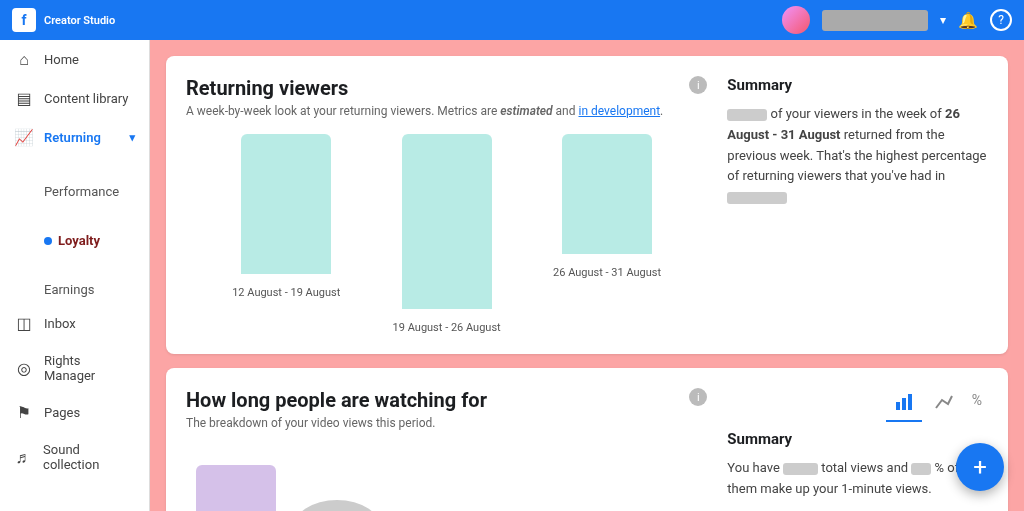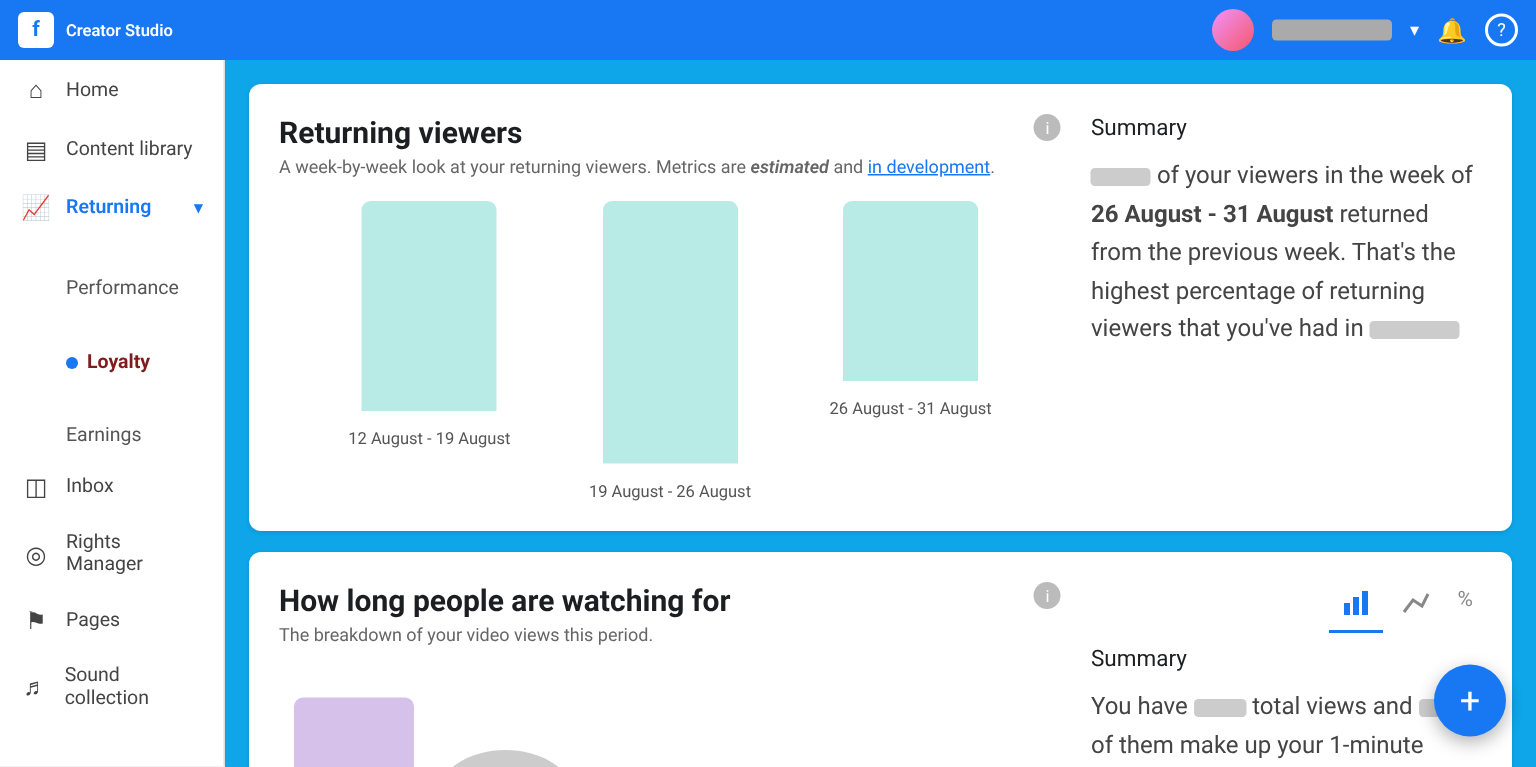--- a/index.html
+++ b/index.html
@@ -14,21 +14,21 @@
       padding: 0 12px;
       justify-content: space-between;
       flex-shrink: 0;
     }
     .topbar-left { display: flex; align-items: center; gap: 8px; }
     .fb-logo { width: 24px; height: 24px; background: white; border-radius: 4px; display: flex; align-items: center; justify-content: center; font-weight: bold; color: #1877f2; font-size: 14px; }
     .topbar-title { color: white; font-size: 11px; font-weight: 600; }
     .topbar-right { display: flex; align-items: center; gap: 12px; }
     .avatar { width: 28px; height: 28px; border-radius: 50%; background: #ccc; overflow: hidden; }
     .avatar-gradient { width: 100%; height: 100%; background: linear-gradient(135deg, #f093fb, #f5576c); }
-    .topbar-name { color: white; font-size: 12px; }
+    .topbar-name { color: white; font-size: 18px; }
     .topbar-icon { color: white; font-size: 16px; cursor: pointer; }
 
     
     .layout { display: flex; flex: 1; overflow: hidden; }
 
     
     .sidebar {
       width: 150px;
       background: white;
       border-right: 1px solid #ddd;
@@ -55,21 +55,21 @@
       padding: 7px 14px 7px 0;
       font-size: 13px;
       color: #555;
       cursor: pointer;
       margin-top: 20px;
     }
     .sidebar-sub-item.active { color: #7f1d1d; font-weight: 700; display: flex; align-items: center; gap: 6px; }
     .dot { width: 8px; height: 8px; border-radius: 50%; background: #1877f2; display: inline-block; }
 
     
-    .main { flex: 1; overflow-y: auto; padding: 16px; background: #0ea5e9; display: flex; flex-direction: column; gap: 14px; }
+    .main { flex: 1; overflow-y: auto; padding: 16px; background: #fca5a5; display: flex; flex-direction: column; gap: 14px; }
 
     
     .card { background: white; border-radius: 8px; padding: 20px; box-shadow: 0 1px 3px rgba(0,0,0,0.1); }
 
     .card-title { font-size: 20px; font-weight: 700; color: #1c1e21; margin-bottom: 4px; }
     .card-subtitle { font-size: 12px; color: #666; margin-bottom: 16px; }
     .card-subtitle em { font-style: italic; font-weight: 600; }
     .card-subtitle .dev { color: #1877f2; text-decoration: underline; }
 
     
@@ -85,22 +85,22 @@
     
     .info-icon { width: 18px; height: 18px; border-radius: 50%; background: #bbb; color: white; font-size: 11px; display: flex; align-items: center; justify-content: center; cursor: pointer; flex-shrink: 0; }
 
     
     .card-header { display: flex; justify-content: space-between; align-items: flex-start; }
 
     
     .card-body { display: flex; gap: 20px; }
     .chart-section { flex: 2; }
     .summary-section { flex: 1; min-width: 180px; }
-    .summary-title { font-size: 15px; font-weight: 400; margin-bottom: 10px; color: #1c1e21; }
-    .summary-text { font-size: 16px; color: #444; line-height: 1.6; }
+    .summary-title { font-size: 15px; font-weight: 700; margin-bottom: 10px; color: #1c1e21; }
+    .summary-text { font-size: 13px; color: #444; line-height: 1.6; }
     .blur-text { display: inline-block; background: #ccc; color: transparent; border-radius: 3px; min-width: 40px; height: 12px; vertical-align: middle; }
 
     
     .card2 .card-header { margin-bottom: 4px; }
     .chart-tab { padding: 4px 8px; cursor: pointer; color: #888; font-size: 16px; }
     .chart-tab.active { color: #1877f2; border-bottom: 2px solid #1877f2; }
     .summary2-section { flex: 1; min-width: 180px; }
 
     
     .fab {

